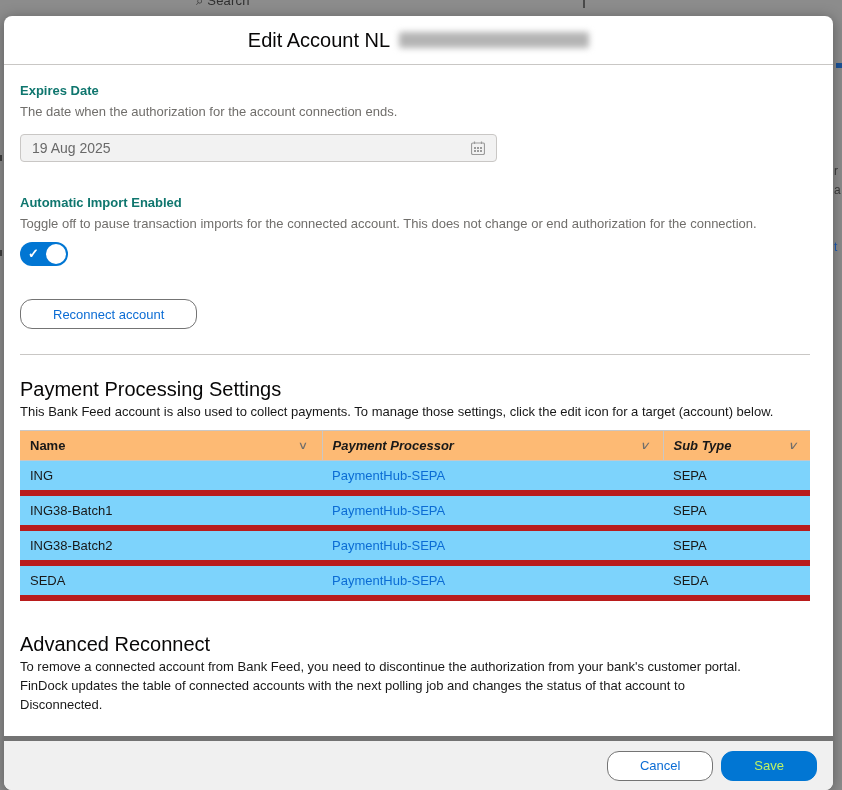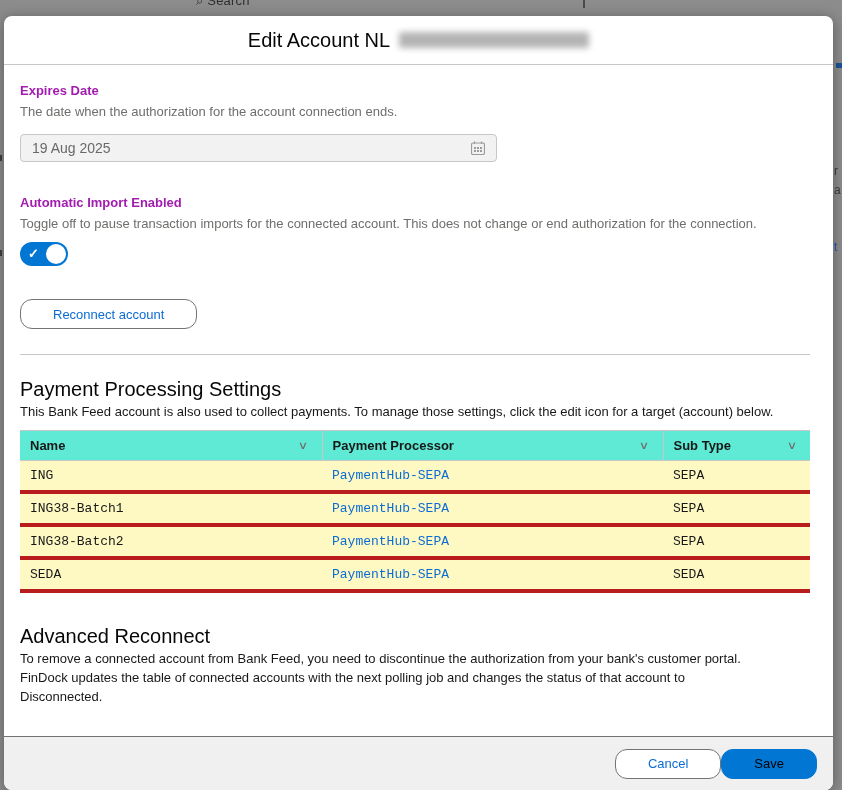--- a/index.html
+++ b/index.html
@@ -41,21 +41,21 @@
     font-size:20px; font-weight:400; color:#080707;
     display:flex; align-items:center; gap:9px;
   }
   .redacted {
     display:inline-block; width:190px; height:16px;
     background:#b4b4b4; border-radius:2px; filter:blur(3px);
   }
 
   .modal-body { padding:0 16px; position:relative; }
 
-  .field-label { font-size:13px; font-weight:700; color:#a21caf; }
+  .field-label { font-size:13px; font-weight:700; color:#0f766e; }
   .field-desc  { font-size:13px; color:#706e6b; margin-top:6px; line-height:15px; }
 
   .lbl-expires { margin-top:18px; }
 
   .date-input-wrap {
     margin-top:15px; width:477px; height:28px;
     background:#f2f2f2; border:1px solid #c9c7c5; border-radius:4px;
     display:flex; align-items:center; justify-content:space-between;
     padding:0 11px;
   }
@@ -98,42 +98,42 @@
   .section-desc { font-size:13px; color:#181818; line-height:19px; margin-top:0; }
   .sd-payment { max-width:795px; }
   .sd-advanced { max-width:745px; }
 
   
   table.grid { margin-top:9px; width:790px; border-collapse:collapse; table-layout:fixed; }
   table.grid col.c1 { width:302px; }
   table.grid col.c2 { width:341px; }
   table.grid col.c3 { width:147px; }
   table.grid th {
-    background:#5eead4; border-top:1px solid #c9c7c5; border-bottom:1px solid #c9c7c5;
+    background:#fdba74; border-top:1px solid #c9c7c5; border-bottom:1px solid #c9c7c5;
     font-size:13px; font-weight:700; color:#181818; text-align:left;
     padding:7px 10px; height:30px; cursor:pointer;
   }
-  table.grid th + th { border-left:1px solid #c9c7c5; }
+  table.grid th + th { border-left:1px solid #c9c7c5;font-style:italic; }
   table.grid th .th-inner { display:flex; align-items:center; justify-content:space-between; }
   .chev { font-size:11px; color:#706e6b; font-weight:400; transform:scaleX(1.3); margin-right:4px; }
   table.grid td {
     font-size:13px; color:#181818; padding:7px 10px; height:29px;
-    border-bottom:4px solid #b91c1c; background:#fef9c3;font-family:Liberation Mono, monospace;
+    border-bottom:6px solid #b91c1c; background:#7dd3fc;
   }
   td.link, a.cell-link { color:#0b6cd4; text-decoration:none; cursor:pointer; }
 
   
   .modal-footer {
     position:absolute; left:0; bottom:0; width:100%; height:54px;
-    background:#f0f0f0; border-top:1px solid #737373;
+    background:#f0f0f0; border-top:5px solid #737373;
     border-radius:0 0 8px 8px;
     display:flex; align-items:center; justify-content:flex-end;
-    gap:0; padding:0 16px;
-  }
-  .btn-save { background:#0176d3; border:1px solid #0176d3; color:#000000;text-align:center; }
+    gap:8px; padding:0 16px;
+  }
+  .btn-save { background:#0176d3; border:1px solid #0176d3; color:#bef264;text-align:center; }
 </style>
 </head>
 <body>
 
 <div class="backdrop-top">
   <span class="backdrop-search">⌕ <span>Search</span></span>
   <span class="backdrop-vline"></span>
 </div>
 <span class="edge-bar-blue"></span>
 <span class="edge-frag" style="left:834px; top:164px;">r</span>

